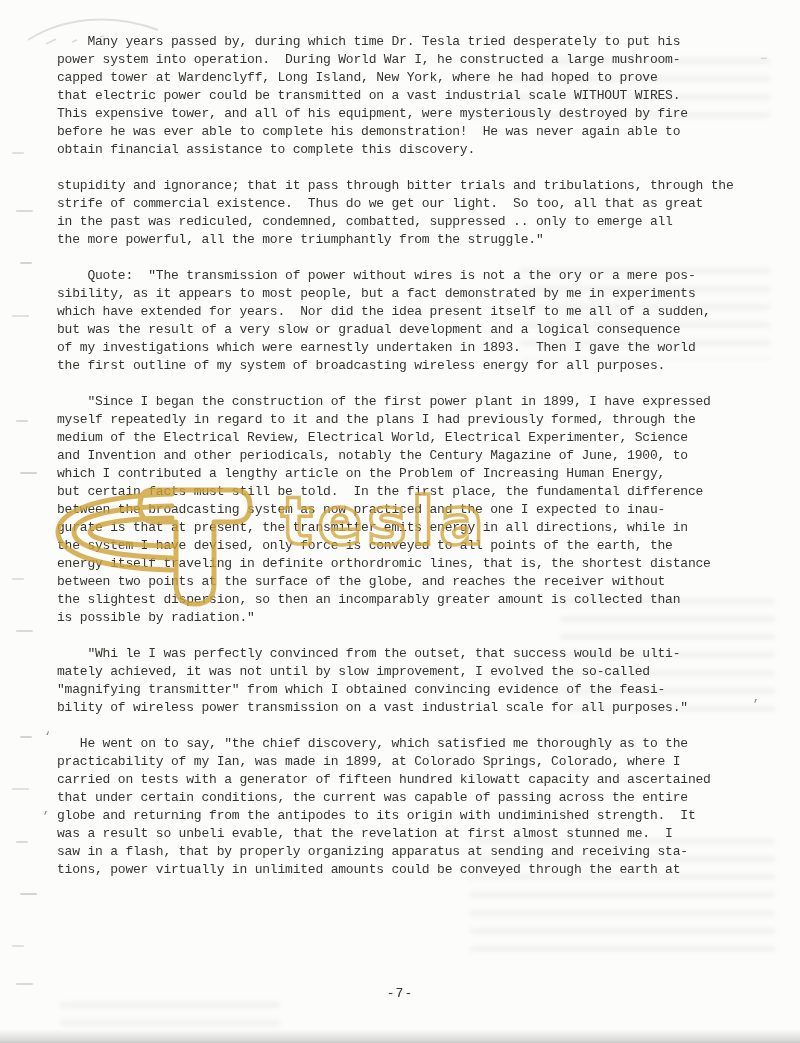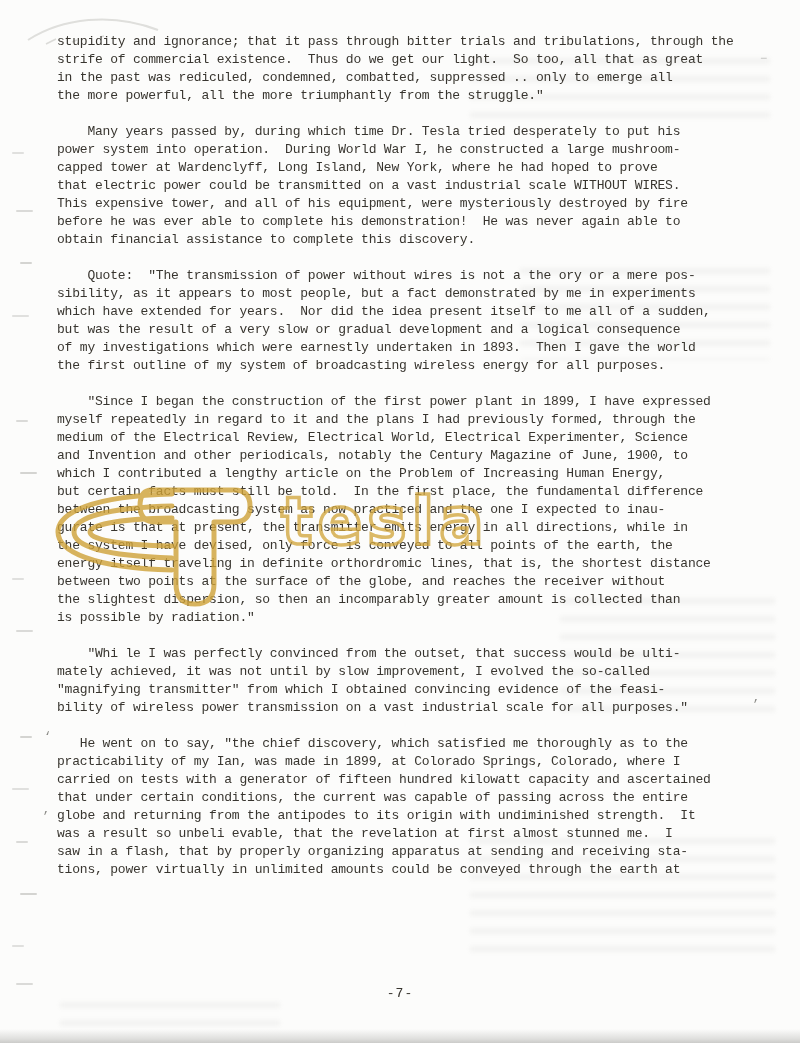--- a/index.html
+++ b/index.html
@@ -56,31 +56,31 @@
     <path d="M8 34 C 42 12, 92 6, 138 24" stroke="#d8d8d5" stroke-width="2" fill="none"></path>
     <path d="M26 38 L36 33 M52 36 L57 34 M80 31 L84 30" stroke="#d3d3d0" stroke-width="1.6" fill="none"></path>
   </svg>
 
   <div class="stray" style="left:44px;top:730px;">‘</div>
   <div class="stray" style="left:42px;top:810px;">’</div>
   <div class="stray" style="left:752px;top:698px;">’</div>
   <div class="stray" style="left:760px;top:52px;opacity:.5;">−</div>
 
   <div class="text-block">
-    <p>stupidity and ignorance; that it pass through bitter trials and tribulations, through the
-strife of commercial existence.  Thus do we get our light.  So too, all that as great
-in the past was rediculed, condemned, combatted, suppressed .. only to emerge all
-the more powerful, all the more triumphantly from the struggle."</p>
     <p>    Many years passed by, during which time Dr. Tesla tried desperately to put his
 power system into operation.  During World War I, he constructed a large mushroom-
 capped tower at Wardenclyff, Long Island, New York, where he had hoped to prove
 that electric power could be transmitted on a vast industrial scale WITHOUT WIRES.
 This expensive tower, and all of his equipment, were mysteriously destroyed by fire
 before he was ever able to complete his demonstration!  He was never again able to
 obtain financial assistance to complete this discovery.</p>
+    <p>stupidity and ignorance; that it pass through bitter trials and tribulations, through the
+strife of commercial existence.  Thus do we get our light.  So too, all that as great
+in the past was rediculed, condemned, combatted, suppressed .. only to emerge all
+the more powerful, all the more triumphantly from the struggle."</p>
     <p>    Quote:  "The transmission of power without wires is not a the ory or a mere pos-
 sibility, as it appears to most people, but a fact demonstrated by me in experiments
 which have extended for years.  Nor did the idea present itself to me all of a sudden,
 but was the result of a very slow or gradual development and a logical consequence
 of my investigations which were earnestly undertaken in 1893.  Then I gave the world
 the first outline of my system of broadcasting wireless energy for all purposes.</p>
     <p>    "Since I began the construction of the first power plant in 1899, I have expressed
 myself repeatedly in regard to it and the plans I had previously formed, through the
 medium of the Electrical Review, Electrical World, Electrical Experimenter, Science
 and Invention and other periodicals, notably the Century Magazine of June, 1900, to

